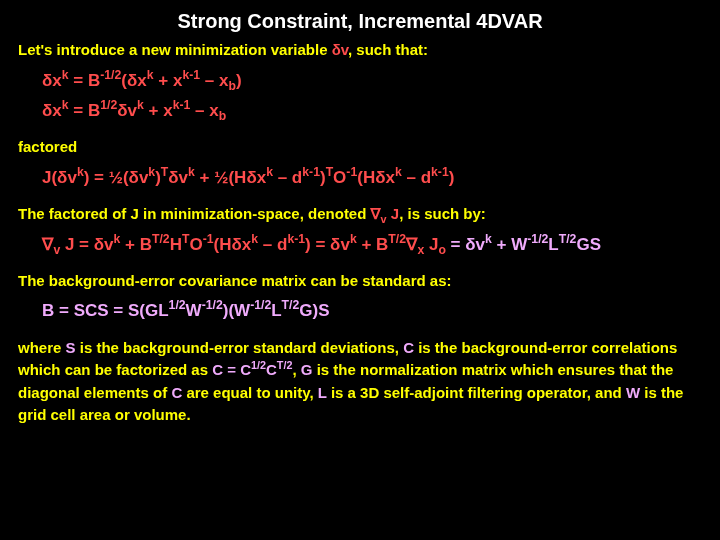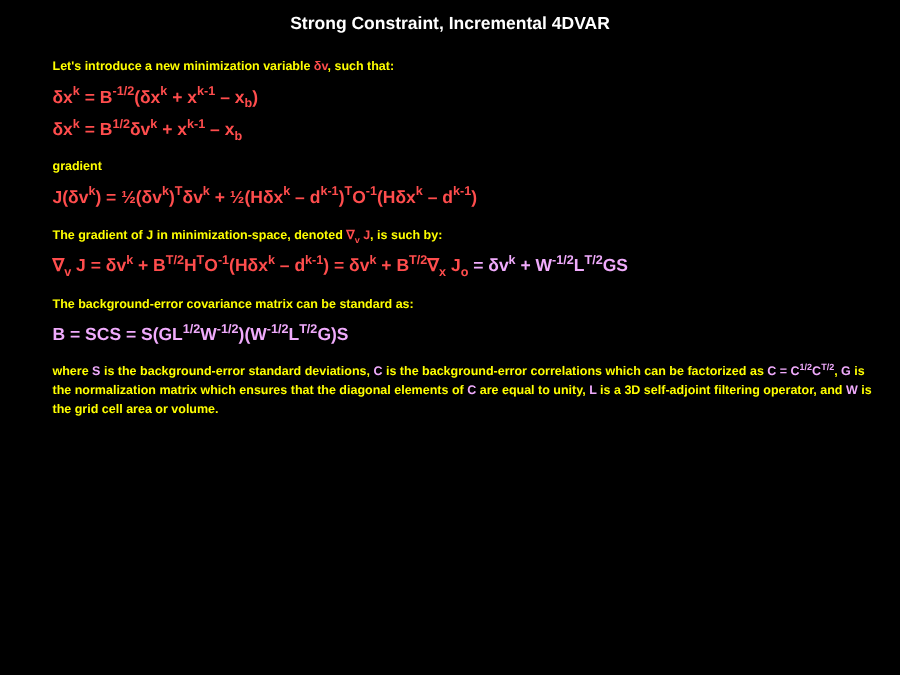--- a/index.html
+++ b/index.html
@@ -12,32 +12,31 @@
   }
   body {
     font-family: Verdana, Arial, sans-serif;
     font-weight: bold;
     padding: 10px 18px 0 18px;
     box-sizing: border-box;
   }
   .title {
     color: #fff;
     text-align: center;
-    font-size: 14px;
-    margin-bottom: 20px;
+    font-size: 20px;
+    margin-bottom: 6px;
   }
   .line {
-    font-size: 10px;
+    font-size: 15px;
     line-height: 1.5;
     margin-bottom: 6px;
     color: #ffff00;
-    margin-left: 24px;
   }
   .eq {
-    font-size: 14px;
+    font-size: 17px;
     line-height: 1.55;
     margin-left: 24px;
     margin-bottom: 4px;
   }
   .y { color: #ffff00; }
   .r { color: #ff4d4d; }
   .g { color: #f0abfc; }
   sup { font-size: 0.72em; vertical-align: super; line-height: 0; }
   sub { font-size: 0.72em; vertical-align: sub; line-height: 0; }
   .gap { height: 8px; }
@@ -53,29 +52,29 @@
 
 <div class="eq">
   <span class="r">δx</span><sup class="r">k</sup><span class="r"> = B</span><sup class="r">-1/2</sup><span class="r">(δx</span><sup class="r">k</sup><span class="r"> + x</span><sup class="r">k-1</sup><span class="r"> – x</span><sub class="r">b</sub><span class="r">)</span>
 </div>
 
 <div class="eq">
   <span class="r">δx</span><sup class="r">k</sup><span class="r"> = B</span><sup class="r">1/2</sup><span class="r">δv</span><sup class="r">k</sup><span class="r"> + x</span><sup class="r">k-1</sup><span class="r"> – x</span><sub class="r">b</sub>
 </div>
 
 <div class="gap"></div>
-<div class="line y">gradient</div>
+<div class="line y">factored</div>
 
 <div class="eq">
   <span class="r">J(δv</span><sup class="r">k</sup><span class="r">) = ½(δv</span><sup class="r">k</sup><span class="r">)</span><sup class="r">T</sup><span class="r">δv</span><sup class="r">k</sup><span class="r"> + ½(Hδx</span><sup class="r">k</sup><span class="r"> – d</span><sup class="r">k-1</sup><span class="r">)</span><sup class="r">T</sup><span class="r">O</span><sup class="r">-1</sup><span class="r">(Hδx</span><sup class="r">k</sup><span class="r"> – d</span><sup class="r">k-1</sup><span class="r">)</span>
 </div>
 
 <div class="gap"></div>
 <div class="line">
-  <span class="y">The gradient of J in minimization-space, denoted </span><span class="r">∇</span><sub class="r">v</sub><span class="r"> J</span><span class="y">, is such by:</span>
+  <span class="y">The factored of J in minimization-space, denoted </span><span class="r">∇</span><sub class="r">v</sub><span class="r"> J</span><span class="y">, is such by:</span>
 </div>
 
 <div class="eq">
   <span class="r">∇</span><sub class="r">v</sub><span class="r"> J = δv</span><sup class="r">k</sup><span class="r"> + B</span><sup class="r">T/2</sup><span class="r">H</span><sup class="r">T</sup><span class="r">O</span><sup class="r">-1</sup><span class="r">(Hδx</span><sup class="r">k</sup><span class="r"> – d</span><sup class="r">k-1</sup><span class="r">) = δv</span><sup class="r">k</sup><span class="r"> + B</span><sup class="r">T/2</sup><span class="r">∇</span><sub class="r">x</sub><span class="r"> J</span><sub class="r">o</sub><span class="g"> = δv</span><sup class="g">k</sup><span class="g"> + W</span><sup class="g">-1/2</sup><span class="g">L</span><sup class="g">T/2</sup><span class="g">GS</span>
 </div>
 
 <div class="gap"></div>
 <div class="line y">The background-error covariance matrix can be standard as:</div>
 
 <div class="eq">

